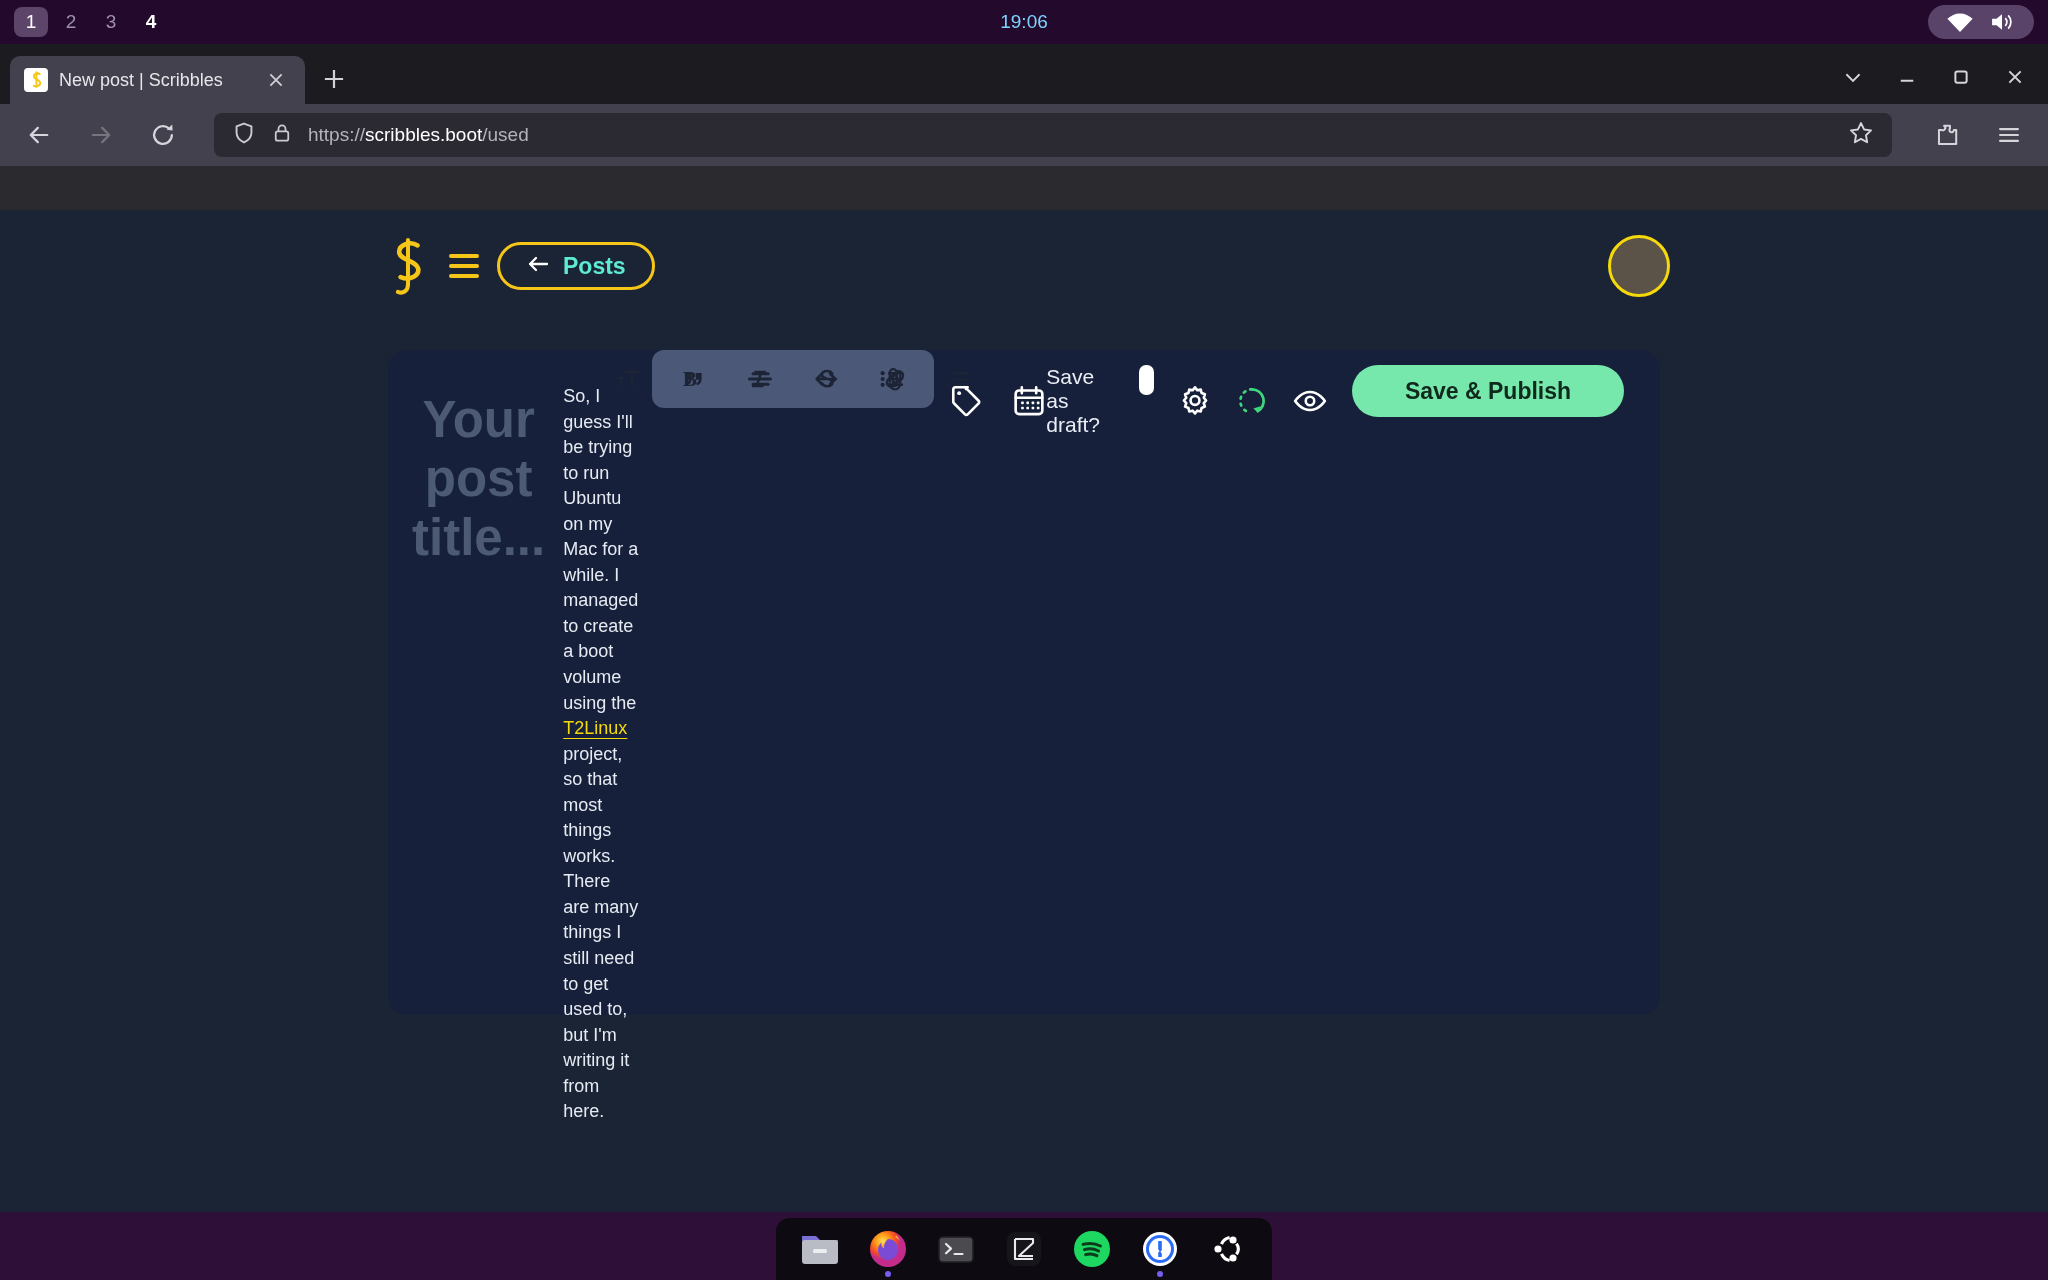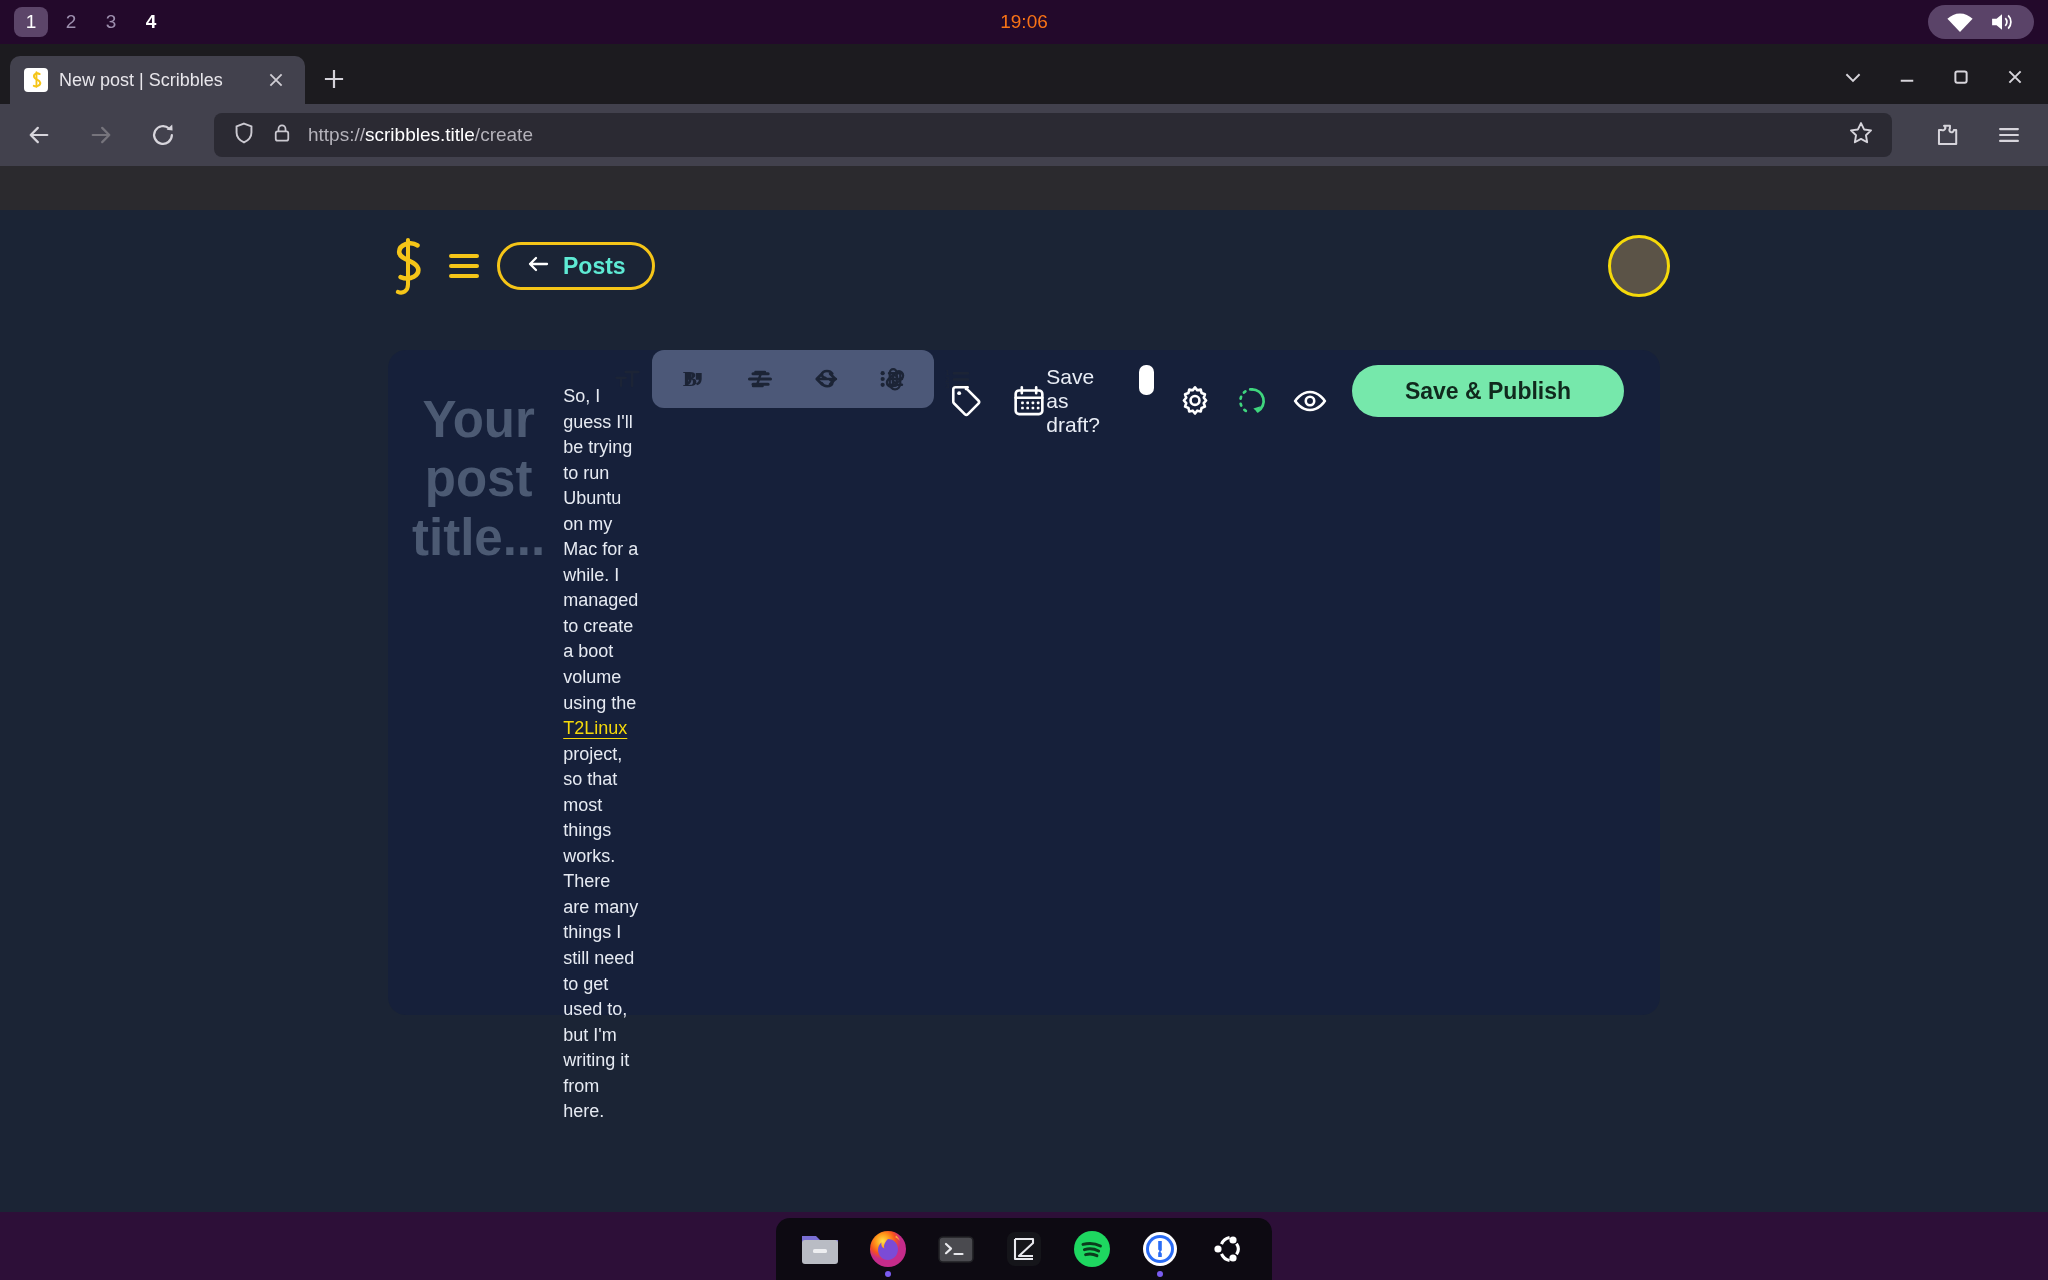--- a/index.html
+++ b/index.html
@@ -17,21 +17,21 @@
   .ws-list { display:flex; align-items:center; gap:6px; margin-left:14px; }
   .ws {
     min-width:34px; height:30px; border-radius:8px;
     display:flex; align-items:center; justify-content:center;
     font-size:19px; color:#9d8fae; padding:0 9px; font-weight:400;
   }
   .ws.active { background:#5c4569; color:#ffffff; }
   .ws.bright { color:#ffffff; font-weight:700; }
   .clock {
     position:absolute; left:50%; transform:translateX(-50%);
-    color:#f97316; font-size:19px;
+    color:#7dd3fc; font-size:19px;
   }
   .tray {
     position:absolute; right:14px; top:5px; height:34px;
     background:#5a4368; border-radius:17px;
     display:flex; align-items:center; gap:14px; padding:0 18px;
   }
   .tray svg { display:block; }
 
   
   .browser {
@@ -281,21 +281,21 @@
         <svg width="24" height="24" viewBox="0 0 20 20">
             <path fill="none" stroke="#cbc9d1" stroke-width="1.6" d="M10 2.2l6.2 2.3v5c0 4-2.9 6.7-6.2 8.3-3.3-1.6-6.2-4.3-6.2-8.3v-5z"></path>
           </svg>
       </span>
       <span>
         <svg width="22" height="22" viewBox="0 0 20 20">
           <rect x="4.3" y="8.6" width="11.4" height="8.4" rx="1.8" fill="none" stroke="#cbc9d1" stroke-width="1.6"></rect>
           <path fill="none" stroke="#cbc9d1" stroke-width="1.6" d="M6.8 8.4V6.3a3.2 3.2 0 0 1 6.4 0v2.1"></path>
         </svg>
       </span>
-      <span class="url-text"><span class="scheme">https://</span><span>scribbles.title</span><span class="path">/create</span></span>
+      <span class="url-text"><span class="scheme">https://</span><span>scribbles.boot</span><span class="path">/used</span></span>
       <span>
         <svg width="26" height="26" viewBox="0 0 22 22">
             <path fill="none" stroke="#d7d5dc" stroke-width="1.6" stroke-linejoin="round" d="M11 2.6l2.6 5.4 5.9.8-4.3 4.1 1 5.9-5.2-2.8-5.2 2.8 1-5.9L2.5 8.8l5.9-.8z"></path>
           </svg>
       </span>
     </div>
 
     <span class="navbtn">
       <svg width="26" height="26" viewBox="0 0 22 22">
           <path fill="none" stroke="#d7d5dc" stroke-width="1.7" stroke-linejoin="round" d="M8.5 3.2h5v2.3a1.9 1.9 0 1 0 3.3 1.3h2v11.8H4.2V6.8h2.3a1.9 1.9 0 1 0 2-3.6z"></path>

